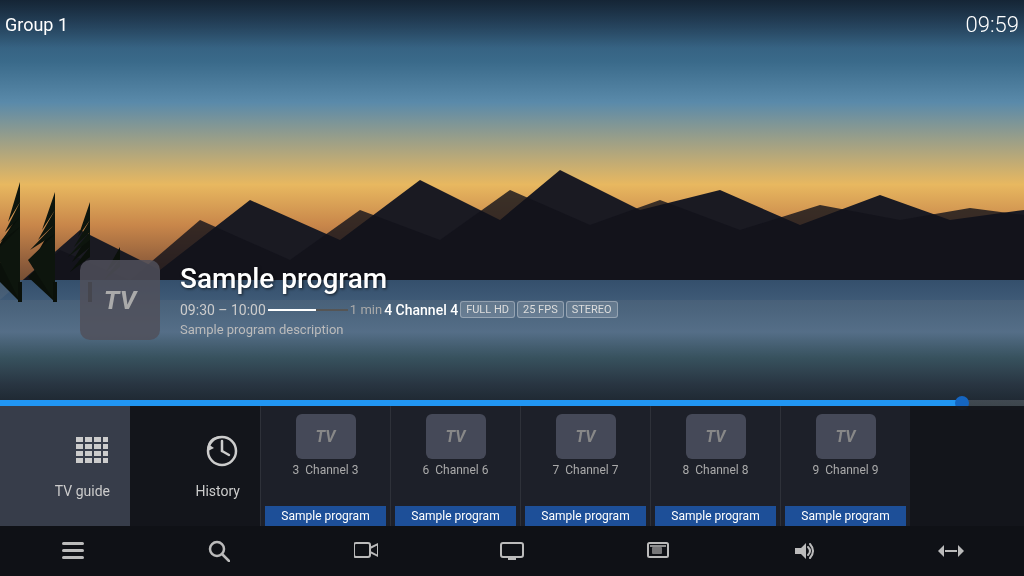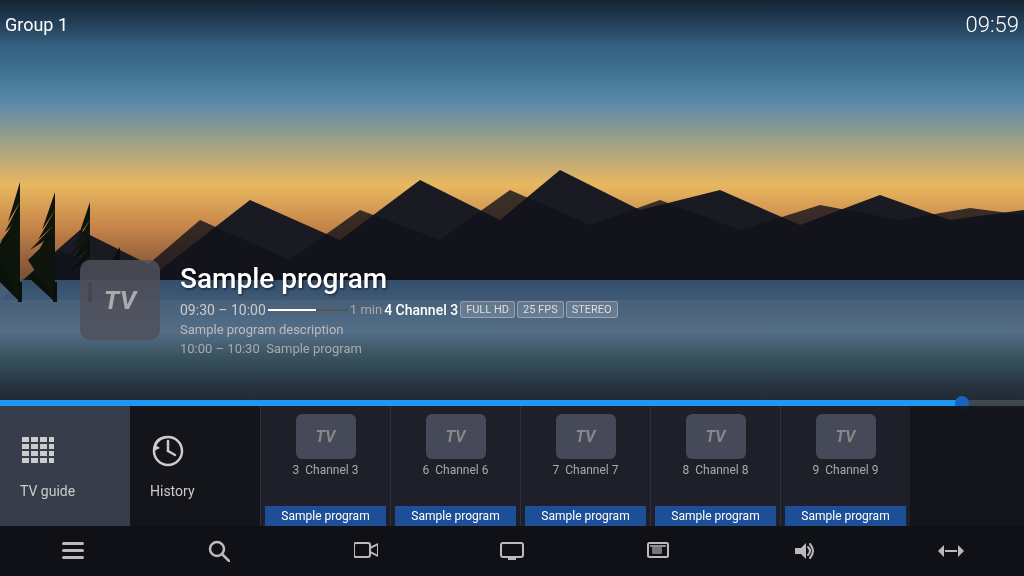--- a/index.html
+++ b/index.html
@@ -211,21 +211,21 @@
       left: 0; right: 0;
       height: 120px;
       background: rgba(20,22,28,0.95);
       display: flex;
       align-items: stretch;
     }
 
     .nav-item {
       display: flex;
       flex-direction: column;
-      align-items: flex-start;
+      align-items: flex-end;
       justify-content: center;
       gap: 6px;
       padding: 10px 20px;
       cursor: pointer;
       min-width: 130px;
     }
 
     .nav-item.active {
       background: rgba(60,65,80,0.9);
     }
@@ -376,30 +376,27 @@
   </div>
   <div id="program-details">
     <div id="program-title">Sample program</div>
     <div id="program-time-row">
       <span id="program-time">09:30 – 10:00</span>
       <div id="progress-line">
         <div id="progress-fill"></div>
       </div>
       <span id="duration-label">1 min</span>
       <span id="channel-num-name">
-        <span>4</span>&nbsp;<span>Channel 3</span>
+        <span>4</span>&nbsp;<span>Channel 4</span>
       </span>
       <span class="badge">FULL HD</span>
       <span class="badge">25 FPS</span>
       <span class="badge">STEREO</span>
     </div>
     <div id="program-desc">Sample program description</div>
-    <div id="next-program">
-      <span>10:00 – 10:30</span>&nbsp;&nbsp;<span>Sample program</span>
-    </div>
   </div>
 </div>
 
 <div id="progress-bar-container">
   <div id="progress-bar-fill">
     <div id="progress-dot"></div>
   </div>
 </div>
 
 <div id="bottom-panel">

